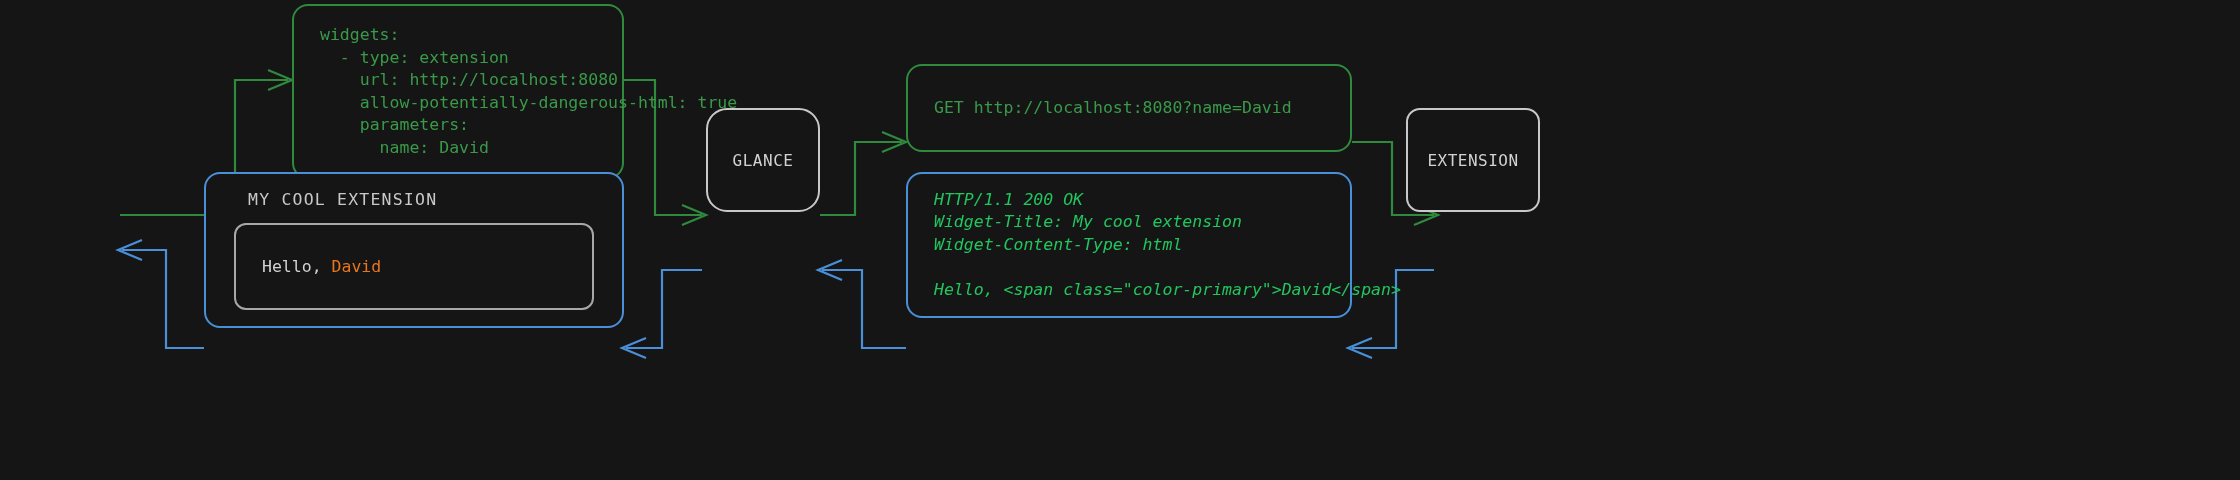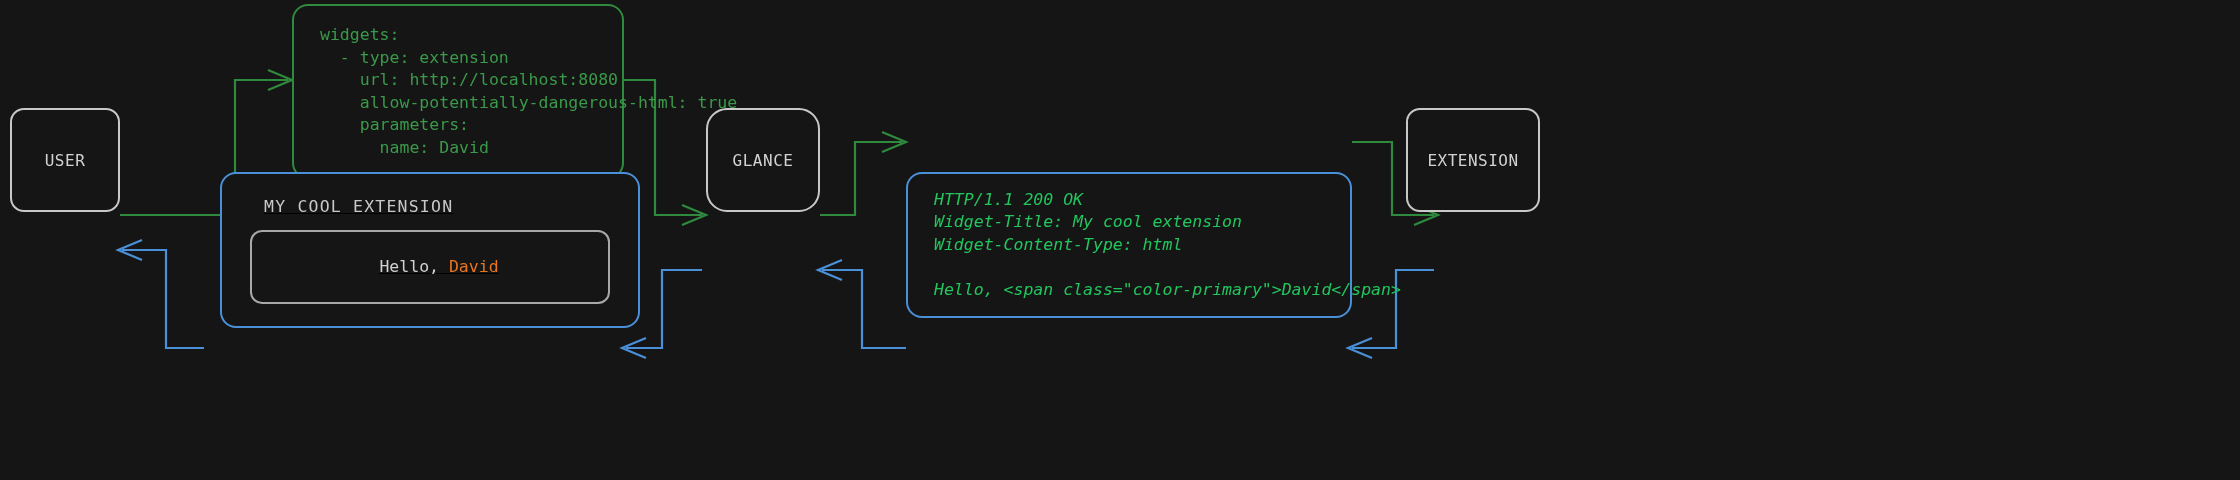--- a/index.html
+++ b/index.html
@@ -71,25 +71,24 @@
     font-family: "DejaVu Sans Mono", monospace;
     font-size: 16.5px;
     letter-spacing: 1.2px;
     margin-left: 14px;
     margin-bottom: 14px;
   }
   .widget-card {
     box-sizing: border-box;
     border: 2px solid #a8a8a8;
     border-radius: 12px;
-    height: 74px;
+    height: 87px;
     display: flex;
     align-items: center;
-    padding-left: 18px;
-    justify-content: center;
+    padding-left: 26px;
   }
   .widget-card-text {
     color: #d2d2d2;
     font-family: "DejaVu Sans Mono", monospace;
     font-size: 16.5px;
   }
   .accent { color: #e8761f; }
 </style>
 </head>
 <body>
@@ -132,51 +131,51 @@
       <path d="M 702 270 L 662 270 L 662 348 L 626 348" fill="none" stroke="#4a90d9" stroke-width="2.2"></path>
       <path d="M 646 338 L 622 348 L 646 358" fill="none" stroke="#4a90d9" stroke-width="2.2"></path>
     </g>
 
     <g>
       <path d="M 204 348 L 166 348 L 166 250 L 122 250" fill="none" stroke="#4a90d9" stroke-width="2.2"></path>
       <path d="M 142 240 L 118 250 L 142 260" fill="none" stroke="#4a90d9" stroke-width="2.2"></path>
     </g>
   </svg>
 
-  <div class="node" style="left:10px; top:108px; width:110px; height:104px;">
-    <span>USER</span>
-  </div>
 
   <div class="node" style="left:706px; top:108px; width:114px; height:104px;border-radius:21px;">
     <span>GLANCE</span>
   </div>
 
   <div class="node" style="left:1406px; top:108px; width:134px; height:104px;">
     <span>EXTENSION</span>
   </div>
 
   <div class="msgbox green" style="left:292px; top:4px; width:332px; height:175px;">
     <pre class="code green">widgets:
   - type: extension
     url: http://localhost:8080
     allow-potentially-dangerous-html: true
     parameters:
       name: David</pre>
   </div>
 
+  <div class="msgbox green" style="left:906px; top:64px; width:446px; height:88px;">
+    <pre class="code green">GET http://localhost:8080?name=David</pre>
+  </div>
 
   <div class="msgbox blue" style="left:906px; top:172px; width:446px; height:146px;">
     <pre class="code blue">HTTP/1.1 200 OK
 Widget-Title: My cool extension
 Widget-Content-Type: html
 
 Hello, &lt;span class="color-primary"&gt;David&lt;/span&gt;</pre>
   </div>
 
-  <div class="msgbox blue" style="left:220px; top:172px; width:420px; height:156px;text-decoration:underline;">
+  <div class="msgbox blue" style="left:204px; top:172px; width:420px; height:156px;">
     <div class="widget-inner">
       <div class="widget-title">MY COOL EXTENSION</div>
       <div class="widget-card">
         <div class="widget-card-text"><span>Hello, </span><span class="accent">David</span></div>
       </div>
     </div>
   </div>
 
 </div>
 

